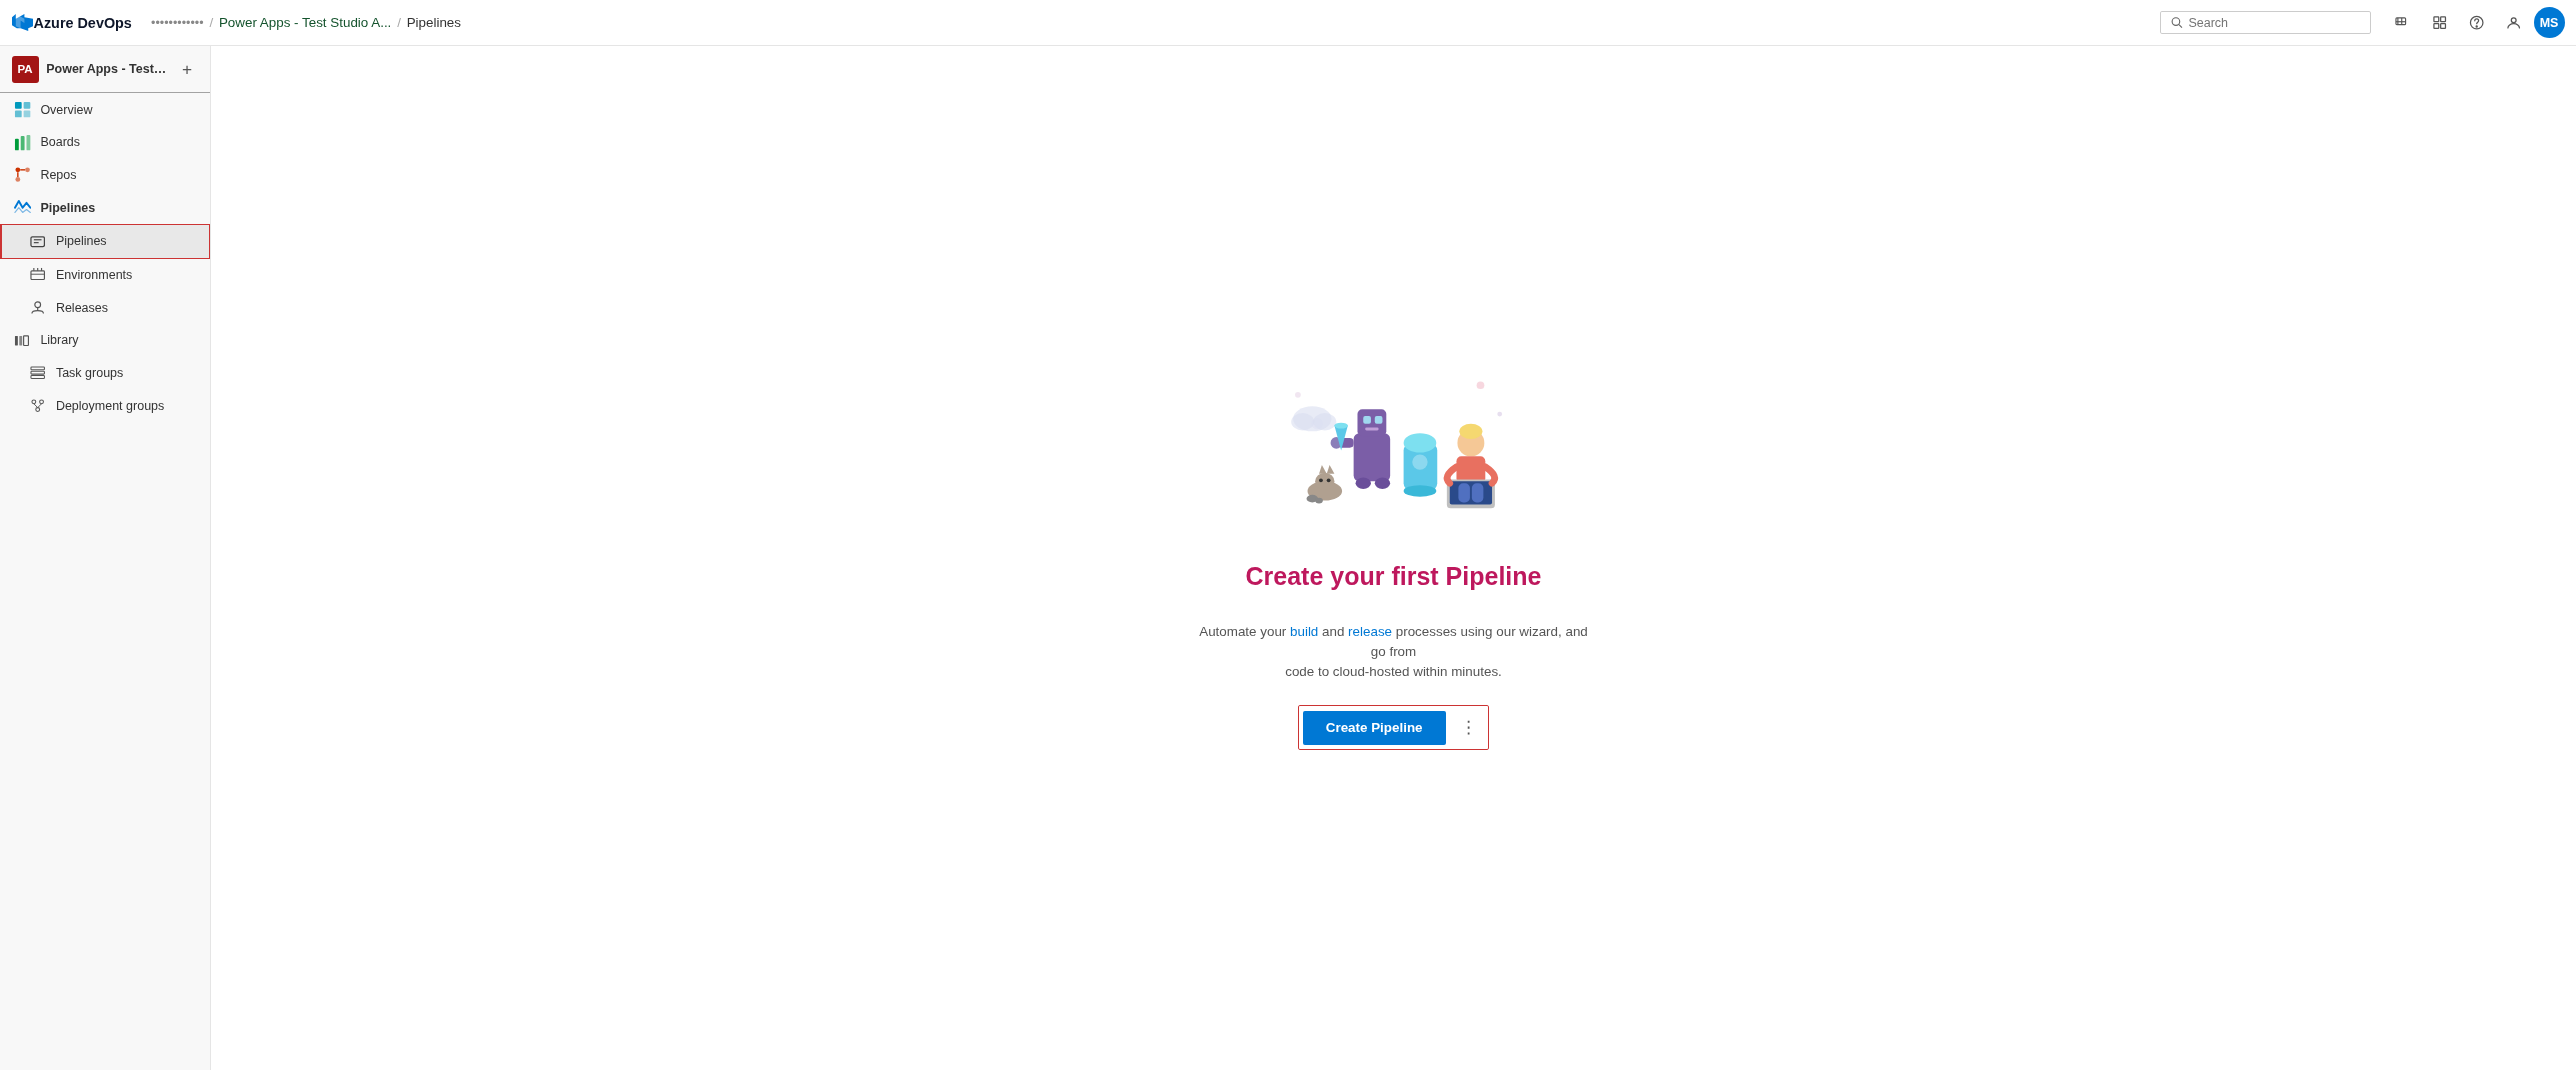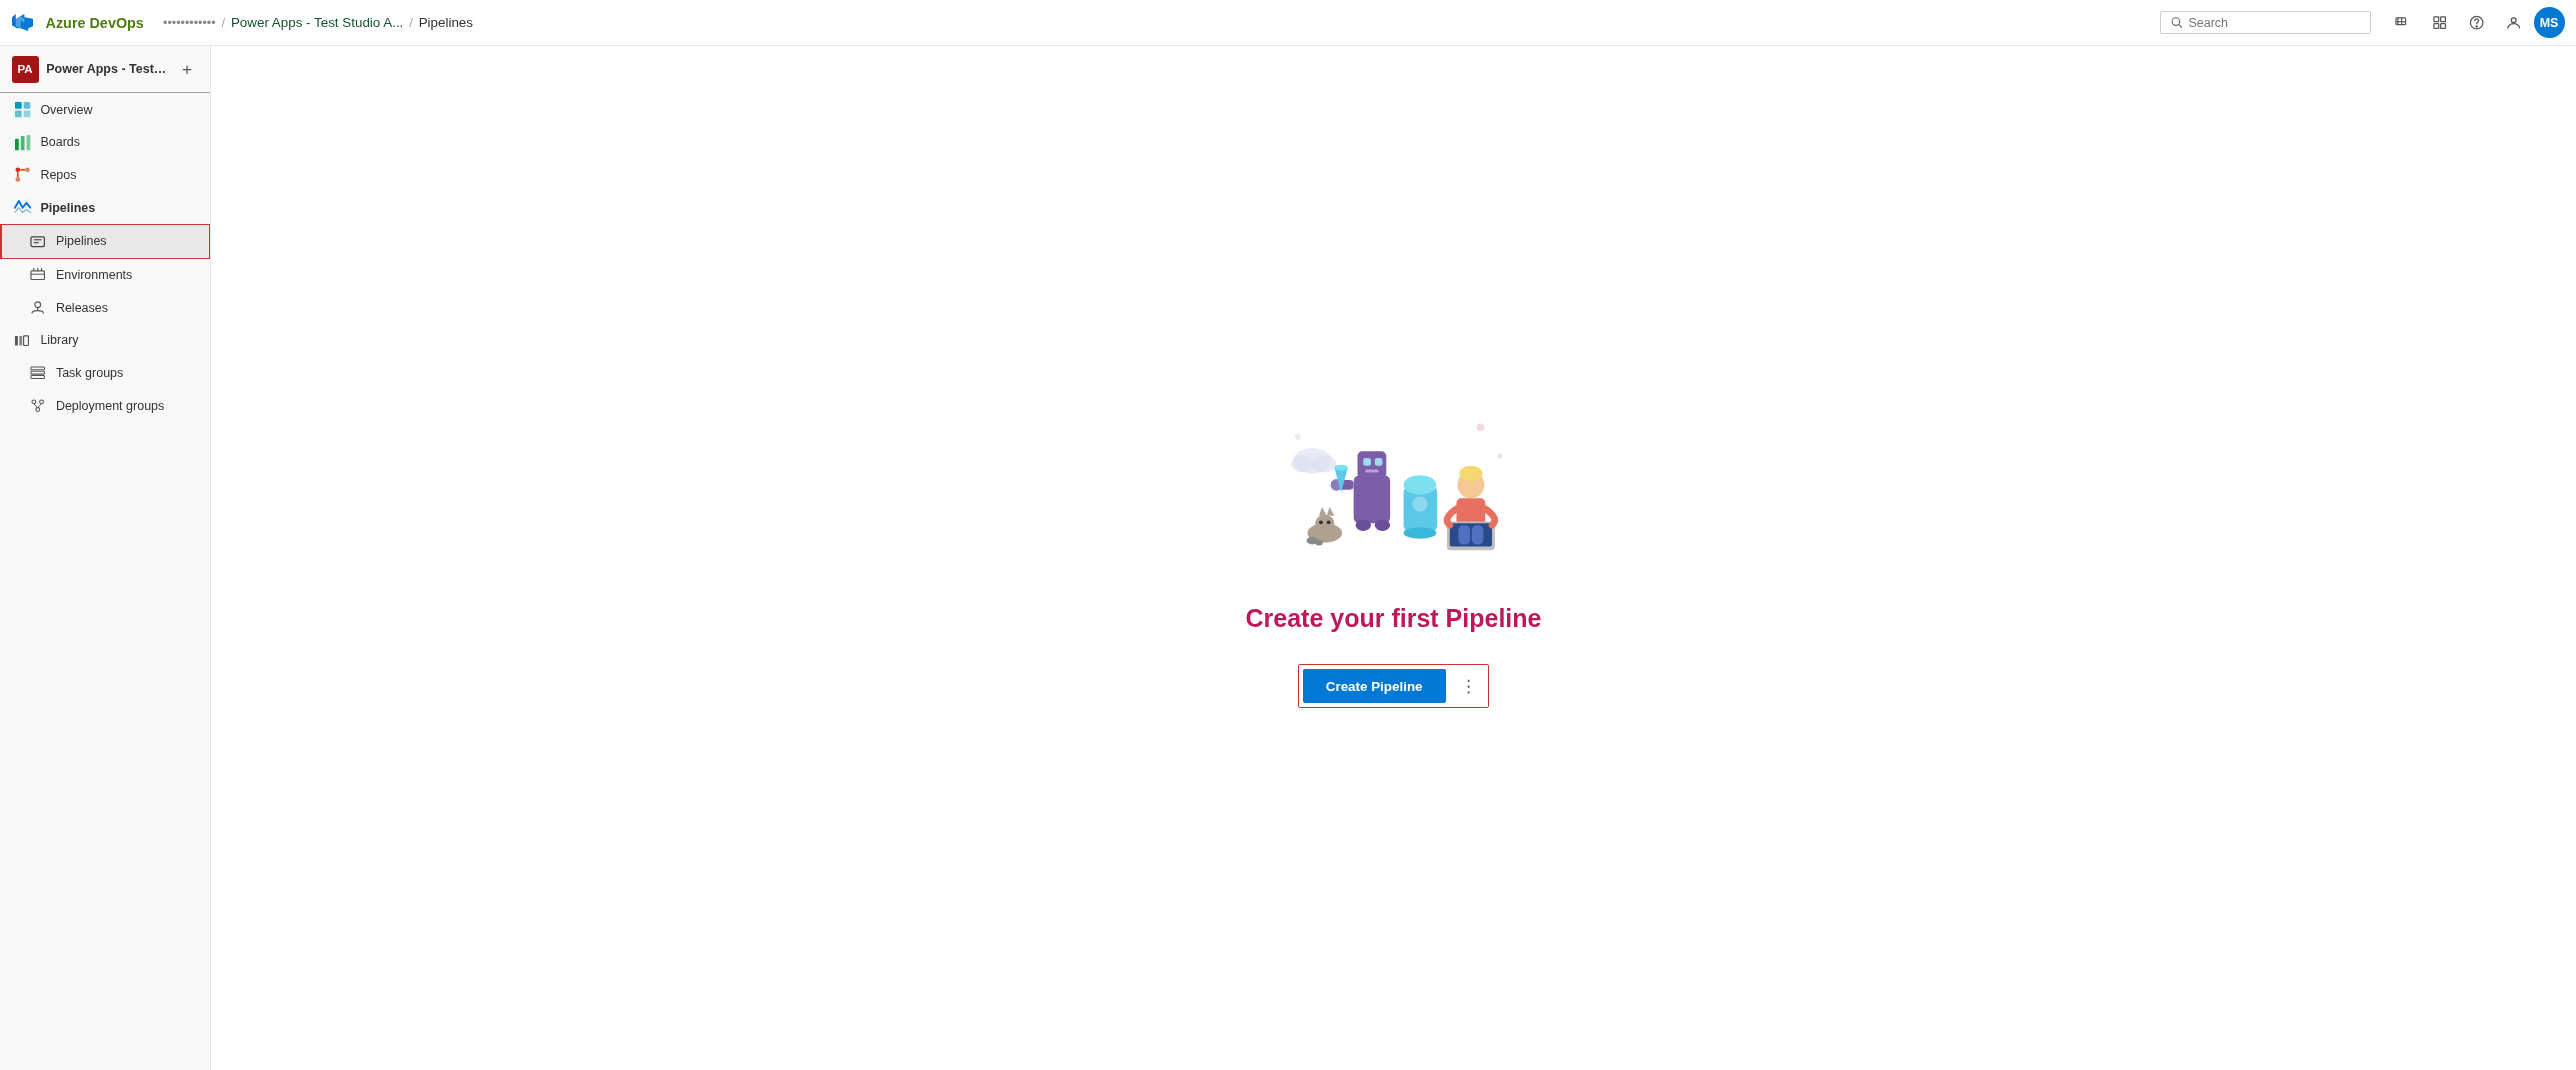--- a/index.html
+++ b/index.html
@@ -13,22 +13,22 @@
       display: flex;
       align-items: center;
       padding: 0 11.5px;
       gap: 7.7px;
       flex-shrink: 0;
       z-index: 100;
     }
     .top-nav-logo {
       display: flex;
       align-items: center;
-      gap: 13px;
-      color: #4d7c0f;
+      gap: 1px;
+      color: #0f172a;
       font-weight: 700;
       font-size: 14.4px;
       margin-right: 11.5px;
     }
     .logo-icon {
       width: 21px; height: 21px;
     }
     .breadcrumb {
       display: flex;
       align-items: center;
@@ -487,20 +487,23 @@
 
         <path d="M195 105 Q180 115 188 122" stroke="#e87060" stroke-width="7" fill="none" stroke-linecap="round"></path>
         <path d="M225 105 Q240 115 232 122" stroke="#e87060" stroke-width="7" fill="none" stroke-linecap="round"></path>
 
         <rect x="197" y="122" width="12" height="20" rx="5" fill="#5070c0"></rect>
         <rect x="211" y="122" width="12" height="20" rx="5" fill="#5070c0"></rect>
       </svg>
 
       <h2 class="empty-title">Create your first Pipeline</h2>
 
+      <p class="empty-desc">
+        Automate your <a>build</a> and <a>release</a> processes using our wizard, and go from<br>code to cloud-hosted within minutes.
+      </p>
 
       <div class="action-row">
         <button class="create-btn">Create Pipeline</button>
         <button class="more-btn" title="More options">
           <span>⋮</span>
         </button>
       </div>
 
     </div>
   </div>

